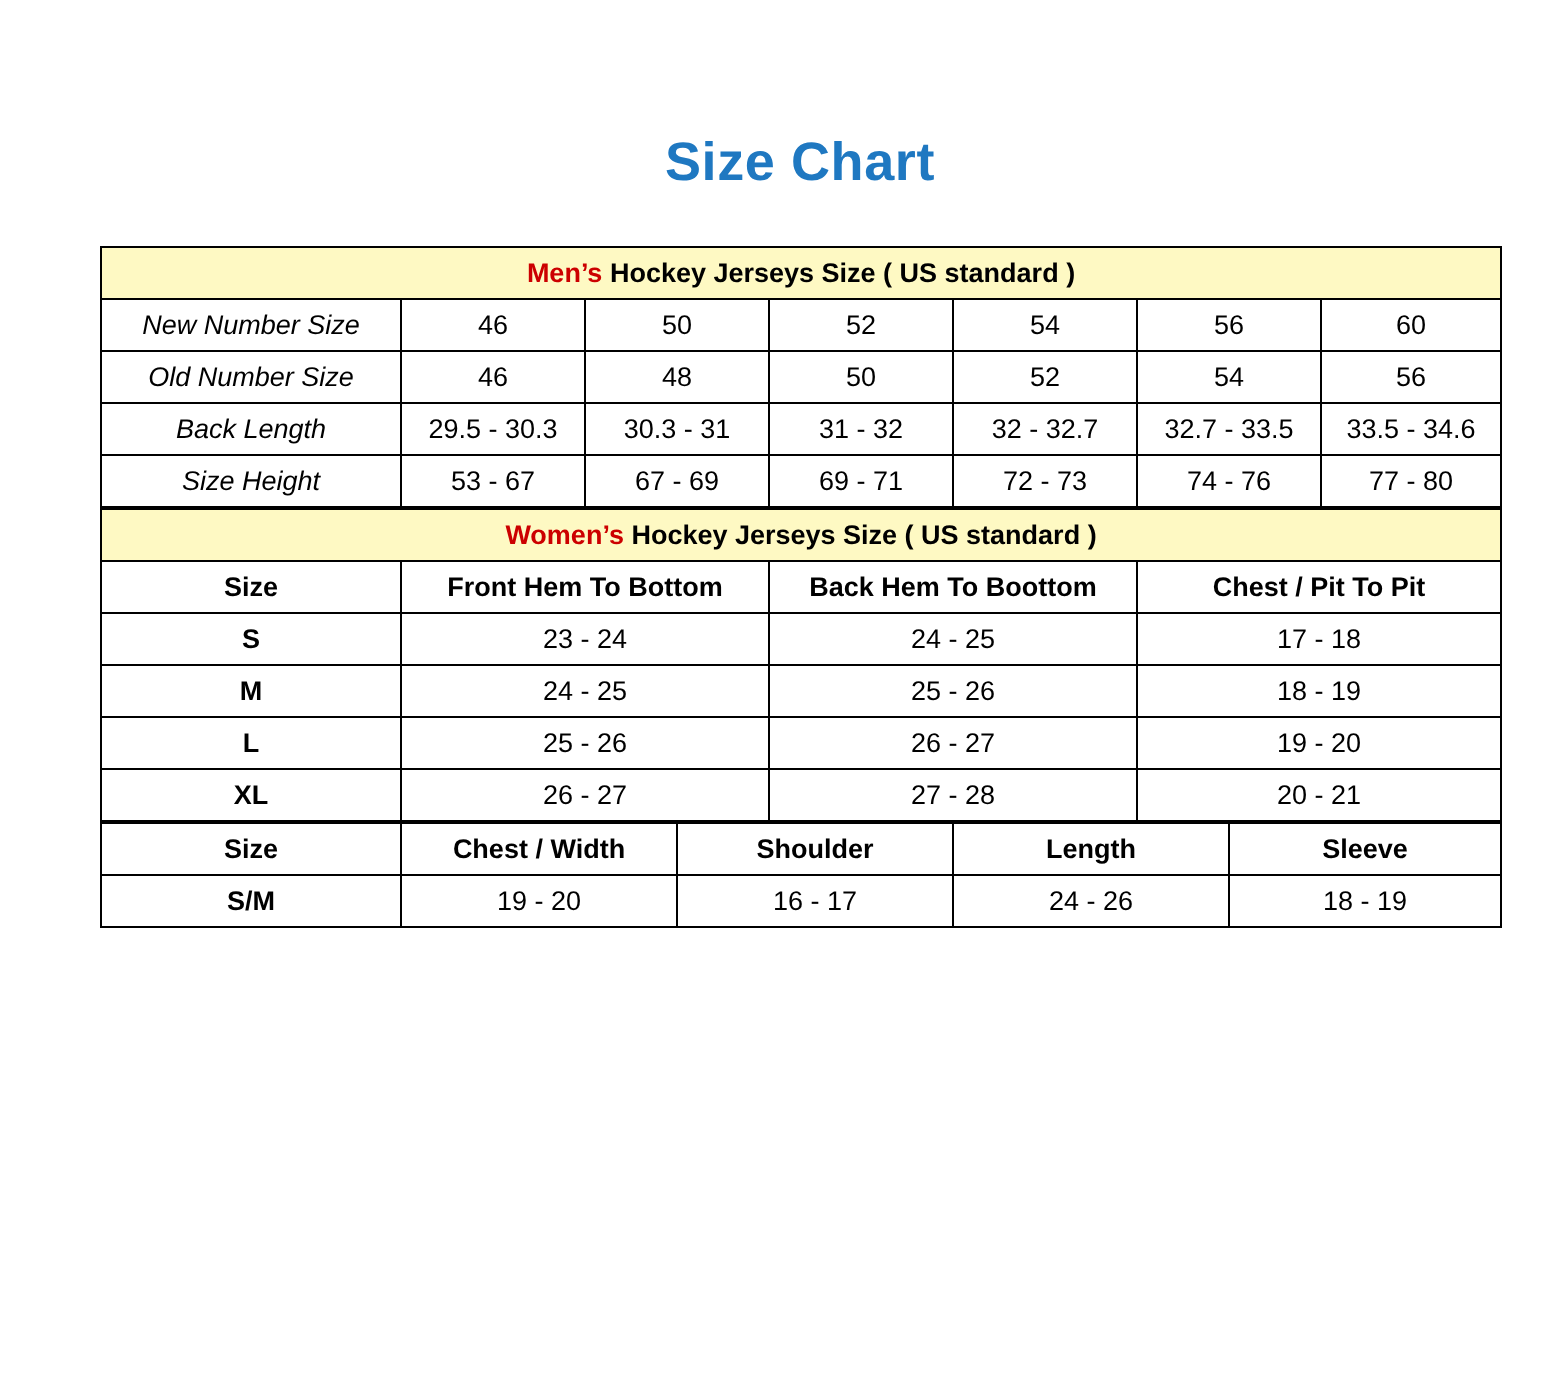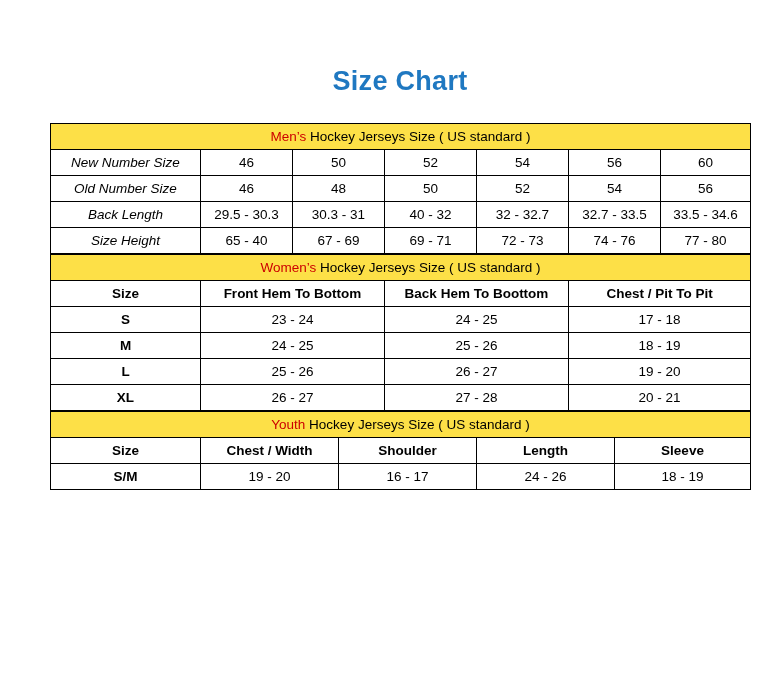--- a/index.html
+++ b/index.html
@@ -43,24 +43,24 @@
   table.size-table td {
     border: 1px solid #000000;
     text-align: center;
     vertical-align: middle;
     font-size: 13.5px;
     height: 26px;
     padding: 1px 2px;
     box-sizing: border-box;
   }
   td.band {
-    background: #fde047;
+    background: #fef9c3;
     font-size: 15px;
     height: 30px;
-    font-weight: normal;
+    font-weight: bold;
   }
   .band .accent-men { color: #cc0000; }
   .band .accent-women { color: #cc0000; }
   .band .accent-youth { color: #cc0000; }
   .band .rest { color: #000000; }
   td.hdr {
     font-weight: bold;
   }
   td.rowlabel {
     font-weight: normal;
@@ -110,28 +110,28 @@
           <td>48</td>
           <td>50</td>
           <td>52</td>
           <td>54</td>
           <td>56</td>
         </tr>
         <tr>
           <td class="rowlabel">Back Length</td>
           <td>29.5 - 30.3</td>
           <td>30.3 - 31</td>
-          <td>40 - 32</td>
+          <td>31 - 32</td>
           <td>32 - 32.7</td>
           <td>32.7 - 33.5</td>
           <td>33.5 - 34.6</td>
         </tr>
         <tr>
           <td class="rowlabel">Size Height</td>
-          <td>65 - 40</td>
+          <td>53 - 67</td>
           <td>67 - 69</td>
           <td>69 - 71</td>
           <td>72 - 73</td>
           <td>74 - 76</td>
           <td>77 - 80</td>
         </tr>
       </tbody>
     </table>
 
     <table class="size-table">
@@ -183,25 +183,20 @@
     <table class="size-table">
       <colgroup>
         <col style="width:150px">
           <col style="width:138px">
           <col style="width:138px">
         <col style="width:138px">
           <col style="width:136px">
       </colgroup>
       <tbody>
         <tr>
-          <td class="band" colspan="5">
-            <span class="accent-youth">Youth</span><span class="rest"> Hockey Jerseys Size ( US standard )</span>
-          </td>
-        </tr>
-        <tr>
           <td class="hdr">Size</td>
           <td class="hdr">Chest / Width</td>
           <td class="hdr">Shoulder</td>
           <td class="hdr">Length</td>
           <td class="hdr">Sleeve</td>
         </tr>
         <tr>
           <td class="rowlabel-b">S/M</td>
           <td>19 - 20</td>
           <td>16 - 17</td>

